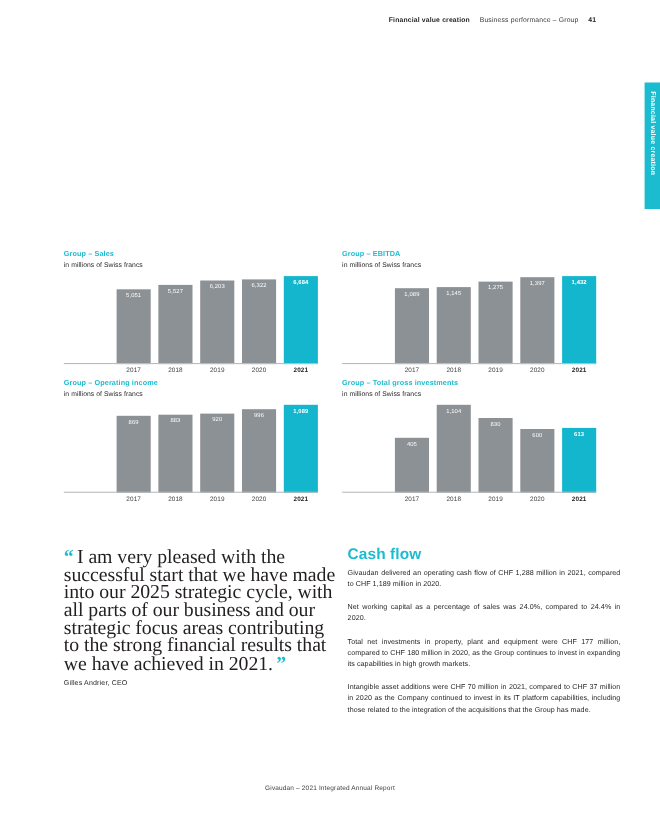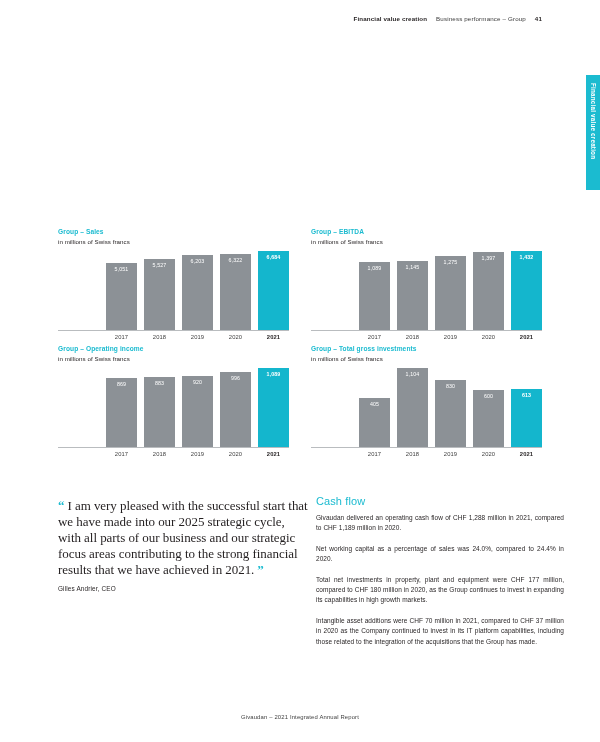--- a/index.html
+++ b/index.html
@@ -31,29 +31,29 @@
   .bar .val{position:absolute;top:3px;left:0;right:0;text-align:center;font-size:5.3px;color:#ffffff;letter-spacing:.1px;}
   .bar.hl .val{font-weight:bold;}
   .axis{position:absolute;left:0;right:0;bottom:0;border-bottom:.8px solid #b9bcbf;}
   .xlabels{position:absolute;left:48px;top:3px;display:flex;gap:7px;}
   .xlabels div{width:31px;text-align:center;font-size:5.8px;color:#3f3f3f;letter-spacing:.1px;}
   .xlabels div.hl{font-weight:bold;color:#231f20;}
   .xwrap{position:relative;height:14px;}
 
   
   .quote{position:absolute;left:58px;top:498px;width:250px;}
-  .quote p{margin:0;font-family:"Liberation Serif",serif;font-size:13px;line-height:16.1px;color:#231f20;letter-spacing:-.05px;}
+  .quote p{margin:0;font-family:"Liberation Serif",serif;font-size:18px;line-height:16.1px;color:#231f20;letter-spacing:-.05px;}
   .qmark{color:#1bbbd0;font-weight:bold;font-family:"Liberation Serif",serif;}
   .qmark.open{margin-right:3px;}
   .qmark.close{margin-left:3px;}
   .byline{margin-top:7px;font-size:6.4px;color:#231f20;letter-spacing:.15px;}
 
   
   .cash{position:absolute;left:316px;top:495px;width:248px;}
-  .cash h2{margin:0 0 6px 0;color:#1bbbd0;font-size:11px;font-weight:normal;letter-spacing:.1px;}
+  .cash h2{margin:0 0 6px 0;color:#1bbbd0;font-size:14px;font-weight:bold;letter-spacing:.1px;}
   .cash p{margin:0 0 10px 0;font-size:6.5px;line-height:10.4px;color:#231f20;text-align:justify;letter-spacing:.05px;}
   .cash p:last-child{margin-bottom:0;}
 
   
   .footer{position:absolute;bottom:22px;left:0;right:0;text-align:center;font-size:5.9px;color:#3f3f3f;letter-spacing:.15px;}
 </style>
 </head>
 <body>
 
 <div class="page">

